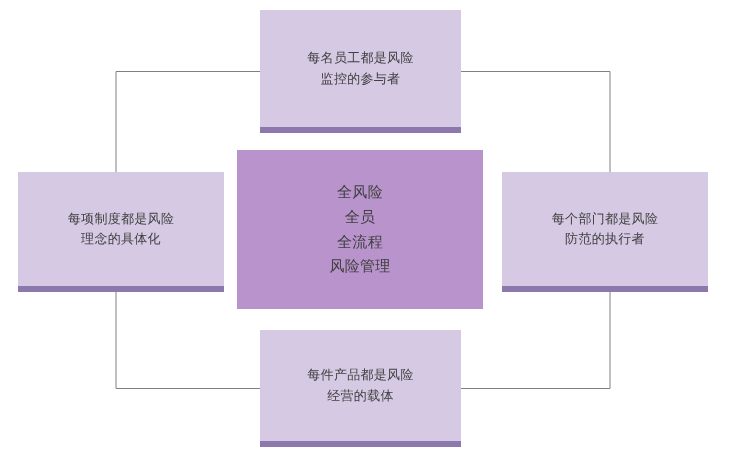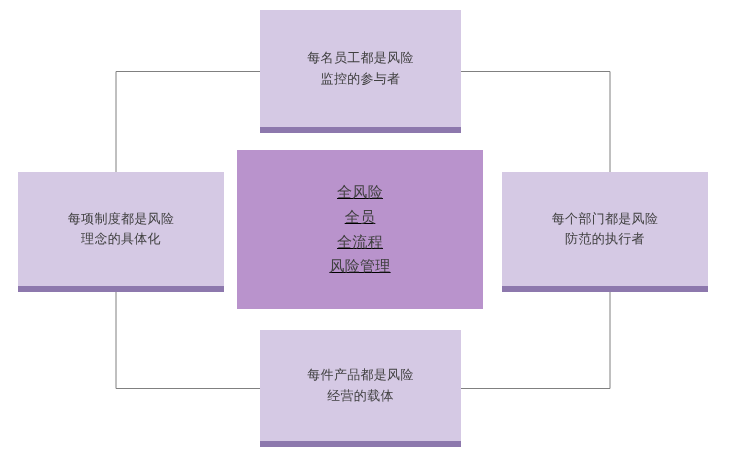--- a/index.html
+++ b/index.html
@@ -89,21 +89,20 @@
     left: 260px;
     top: 330px;
     width: 201px;
     height: 117px;
   }
   #node-center {
     left: 237px;
     top: 150px;
     width: 246px;
     height: 159px;
-    text-decoration: underline;
   }
 </style>
 </head>
 <body>
 
 <div id="diagram">
 
   <svg class="connectors" viewBox="0 0 733 456" width="733" height="456" aria-hidden="true">
 
     <path d="M 260 71.5 L 116 71.5 L 116 172" fill="none" stroke="#808080" stroke-width="1"></path>

